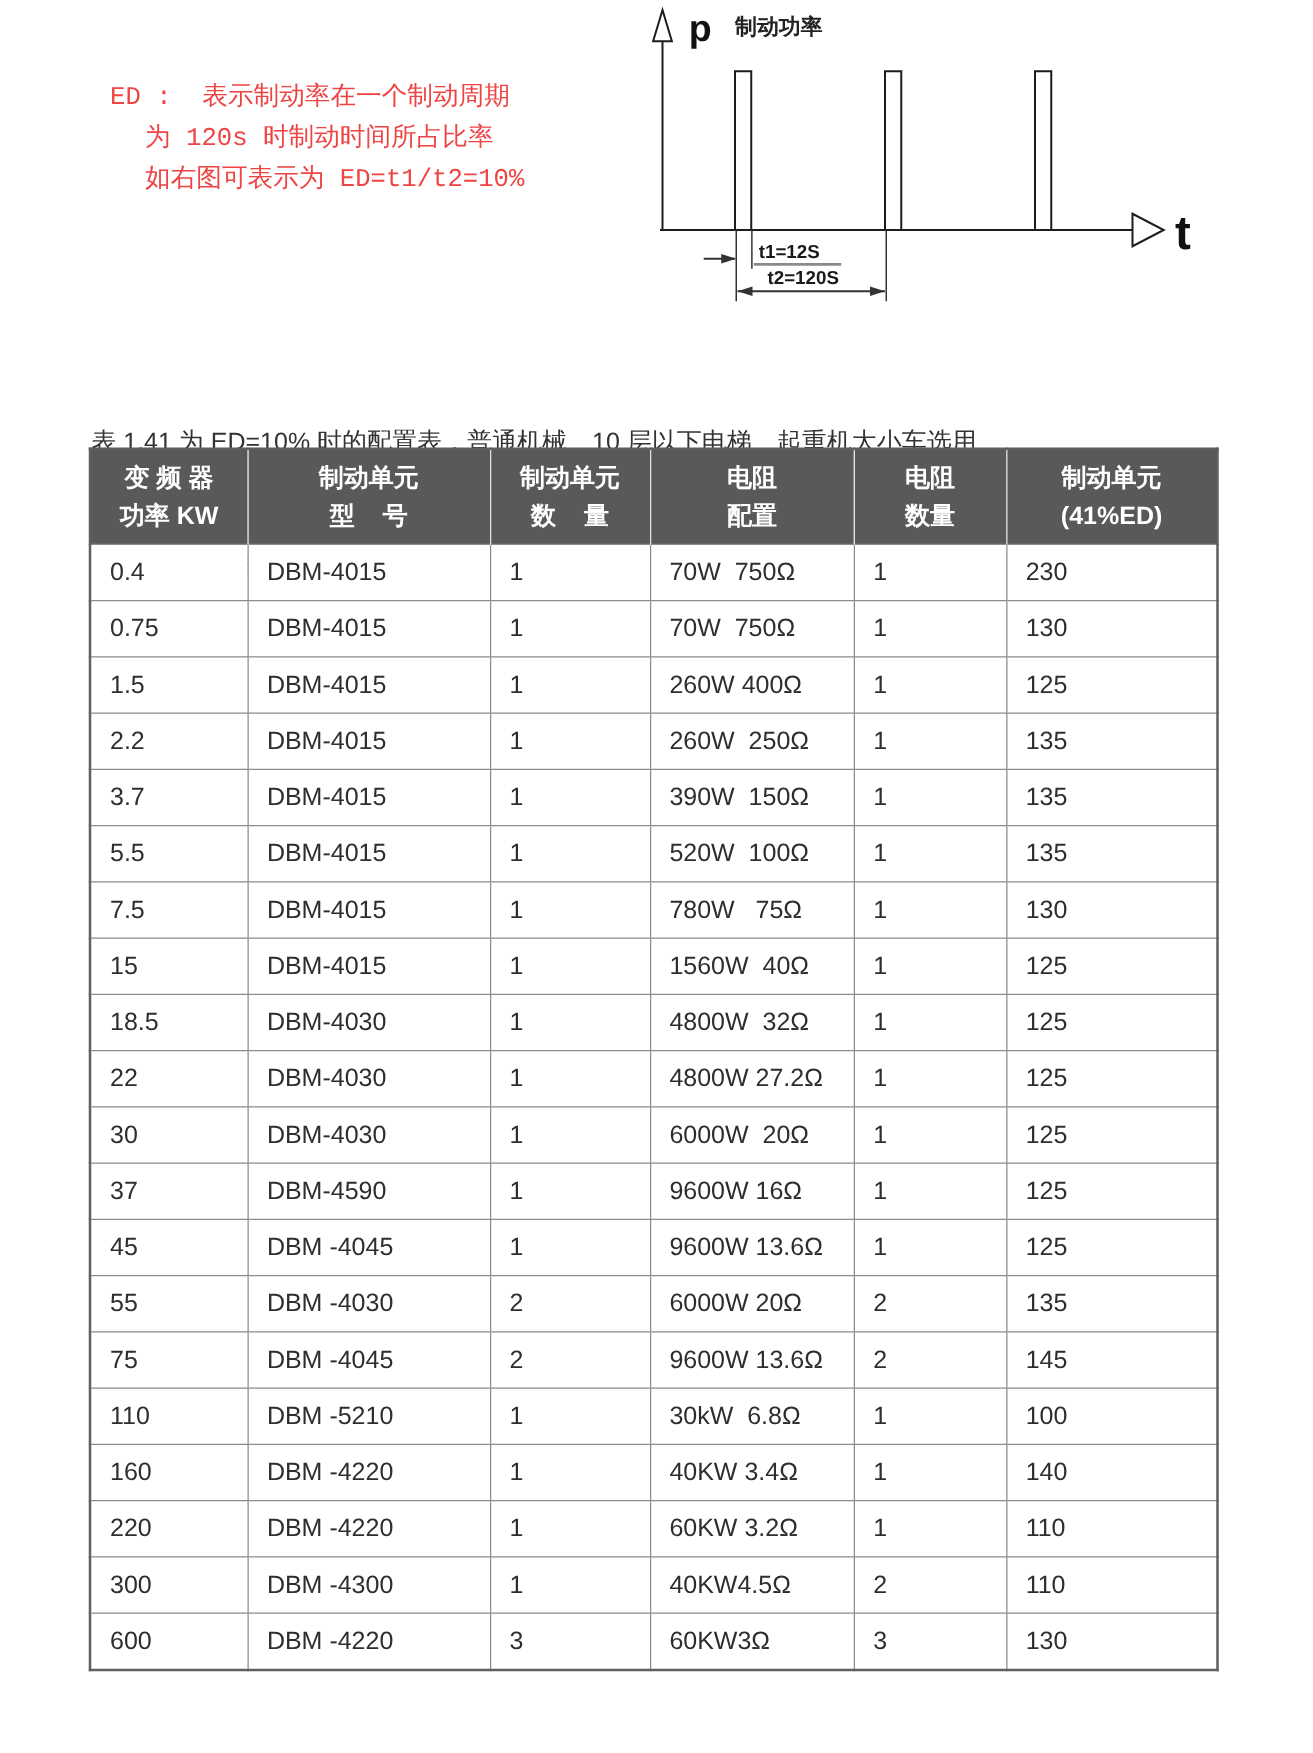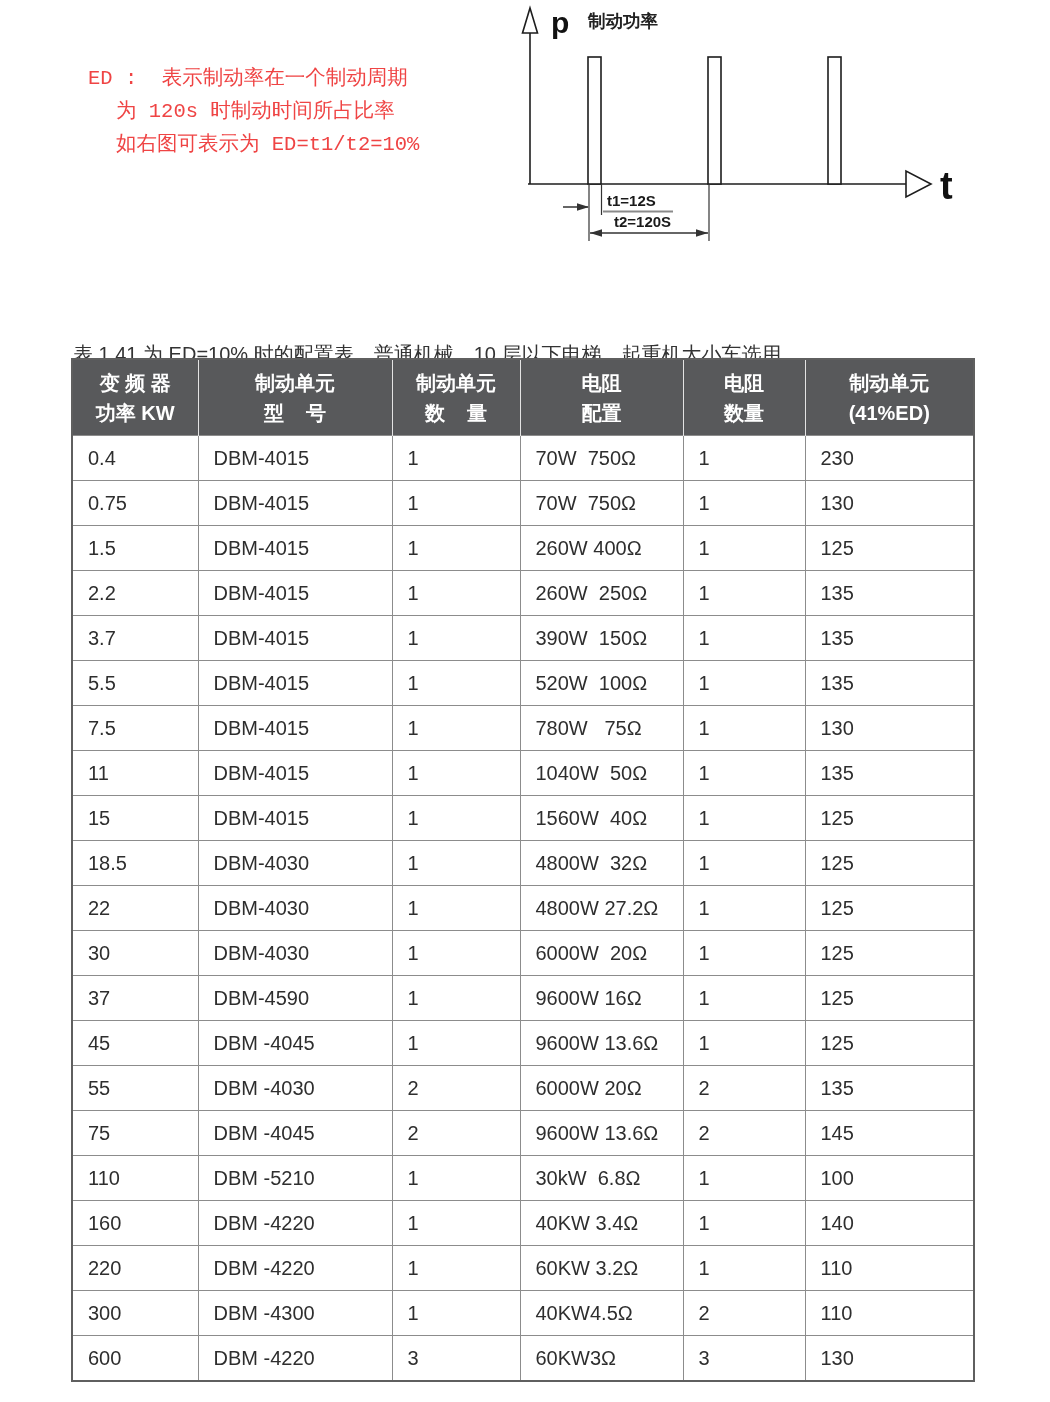--- a/index.html
+++ b/index.html
@@ -150,28 +150,20 @@
       </tr>
       <tr>
         <td>7.5</td>
         <td>DBM-4015</td>
         <td>1</td>
         <td>780W   75Ω</td>
         <td>1</td>
         <td>130</td>
       </tr>
       <tr>
-        <td>11</td>
-        <td>DBM-4015</td>
-        <td>1</td>
-        <td>1040W  50Ω</td>
-        <td>1</td>
-        <td>135</td>
-      </tr>
-      <tr>
         <td>15</td>
         <td>DBM-4015</td>
         <td>1</td>
         <td>1560W  40Ω</td>
         <td>1</td>
         <td>125</td>
       </tr>
       <tr>
         <td>18.5</td>
         <td>DBM-4030</td>

